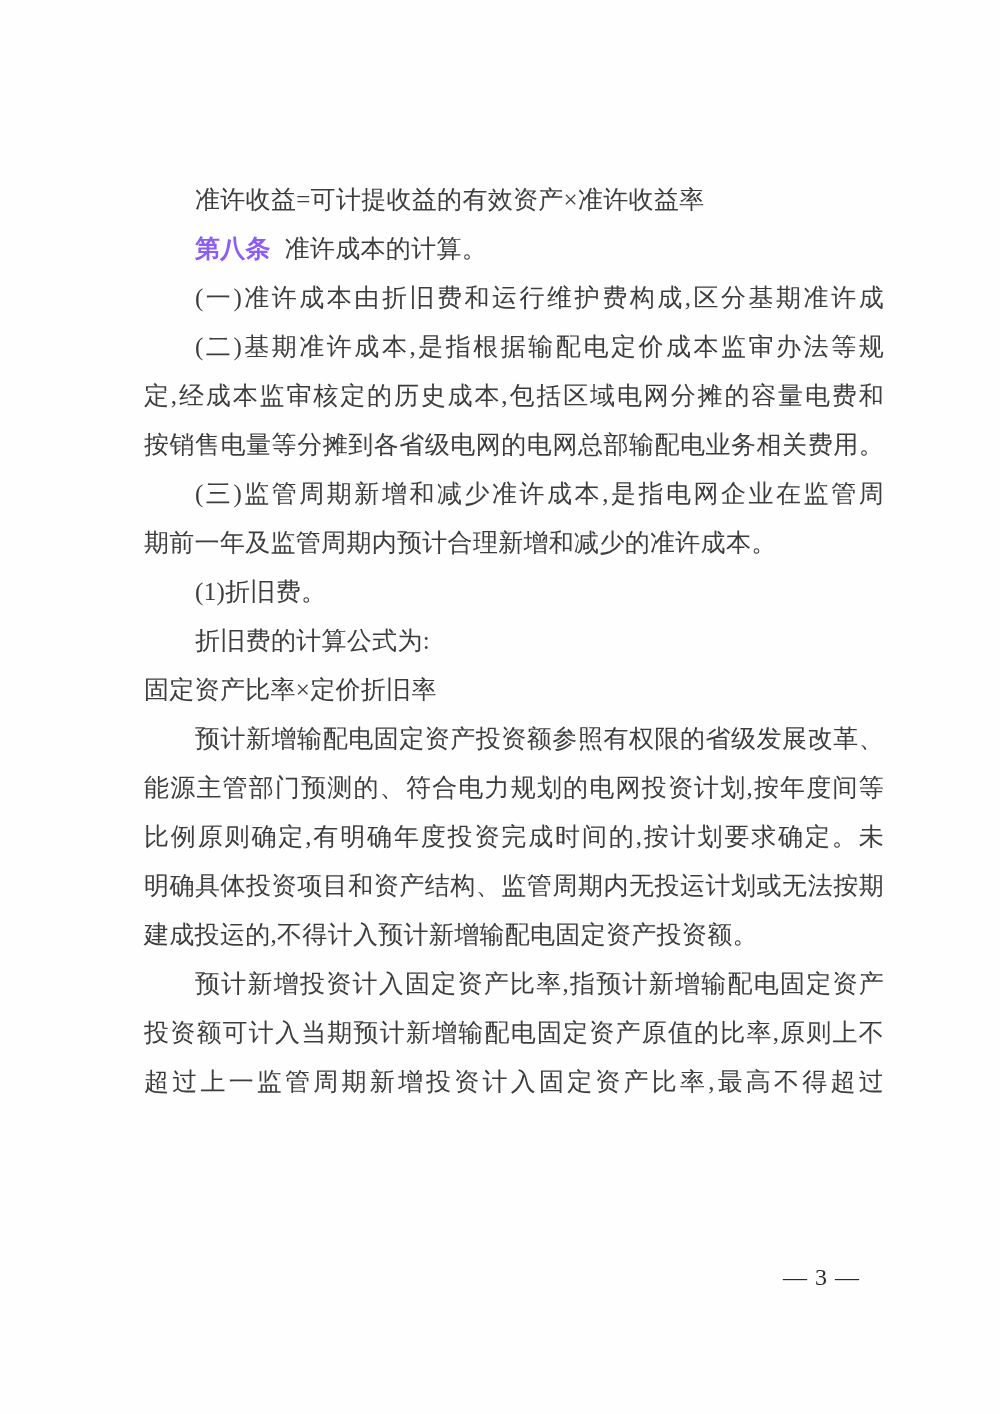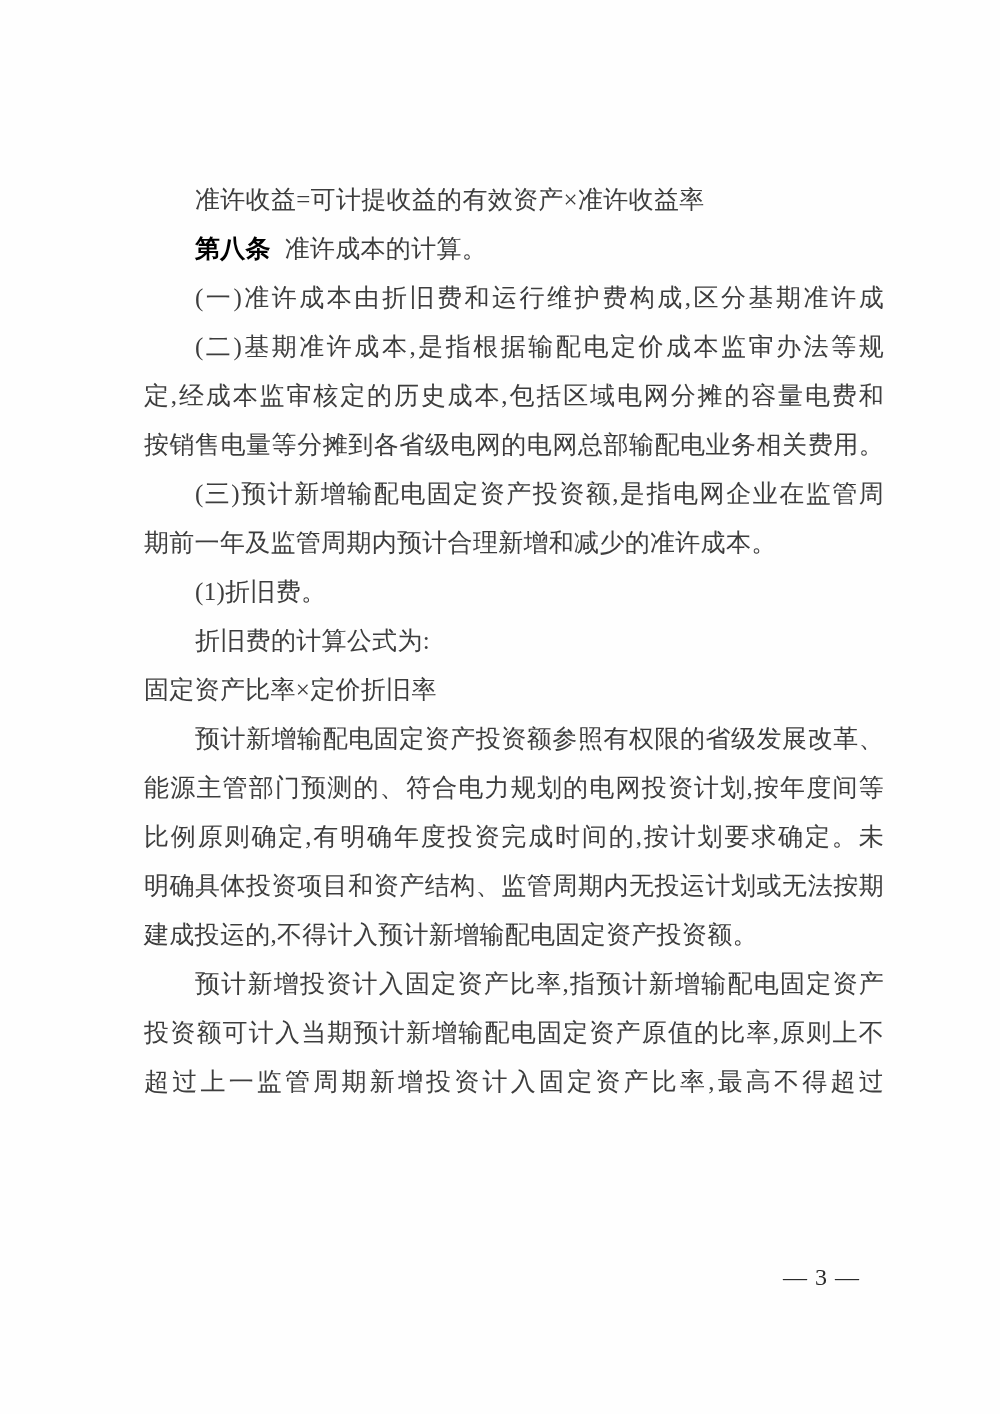--- a/index.html
+++ b/index.html
@@ -28,21 +28,21 @@
   }
   .line.justify {
     text-align: justify;
     text-align-last: justify;
   }
   .line.indent {
     text-indent: 51px;
   }
   .bold-term {
     font-weight: bold;
-    color: #000000;
+    color: #8b5cf6;
     font-family: Liberation Serif, serif;
   }
   .gap { margin-left: 0.55em; }
   .page-number {
     position: absolute;
     left: 130px;
     top: 1253px;
     width: 740px;
     height: 49px;
     line-height: 49px;
@@ -58,21 +58,21 @@
 <body>
 
 <div class="page">
   <div class="textblock">
       <div class="line indent"><span>准许收益=可计提收益的有效资产×准许收益率</span></div>
       <div class="line indent"><span class="bold-term">第八条</span><span class="gap">准许成本的计算。</span></div>
       <div class="line indent justify"><span>(一)准许成本由折旧费和运行维护费构成,区分基期准许成</span></div>
       <div class="line indent justify"><span>(二)基期准许成本,是指根据输配电定价成本监审办法等规</span></div>
       <div class="line justify"><span>定,经成本监审核定的历史成本,包括区域电网分摊的容量电费和</span></div>
       <div class="line justify"><span>按销售电量等分摊到各省级电网的电网总部输配电业务相关费用。</span></div>
-      <div class="line indent justify"><span>(三)预计新增输配电固定资产投资额,是指电网企业在监管周</span></div>
+      <div class="line indent justify"><span>(三)监管周期新增和减少准许成本,是指电网企业在监管周</span></div>
       <div class="line"><span>期前一年及监管周期内预计合理新增和减少的准许成本。</span></div>
       <div class="line indent"><span>(1)折旧费。</span></div>
       <div class="line indent"><span>折旧费的计算公式为:</span></div>
       <div class="line"><span>固定资产比率×定价折旧率</span></div>
       <div class="line indent justify"><span>预计新增输配电固定资产投资额参照有权限的省级发展改革、</span></div>
       <div class="line justify"><span>能源主管部门预测的、符合电力规划的电网投资计划,按年度间等</span></div>
       <div class="line justify"><span>比例原则确定,有明确年度投资完成时间的,按计划要求确定。未</span></div>
       <div class="line justify"><span>明确具体投资项目和资产结构、监管周期内无投运计划或无法按期</span></div>
       <div class="line"><span>建成投运的,不得计入预计新增输配电固定资产投资额。</span></div>
       <div class="line indent justify"><span>预计新增投资计入固定资产比率,指预计新增输配电固定资产</span></div>

